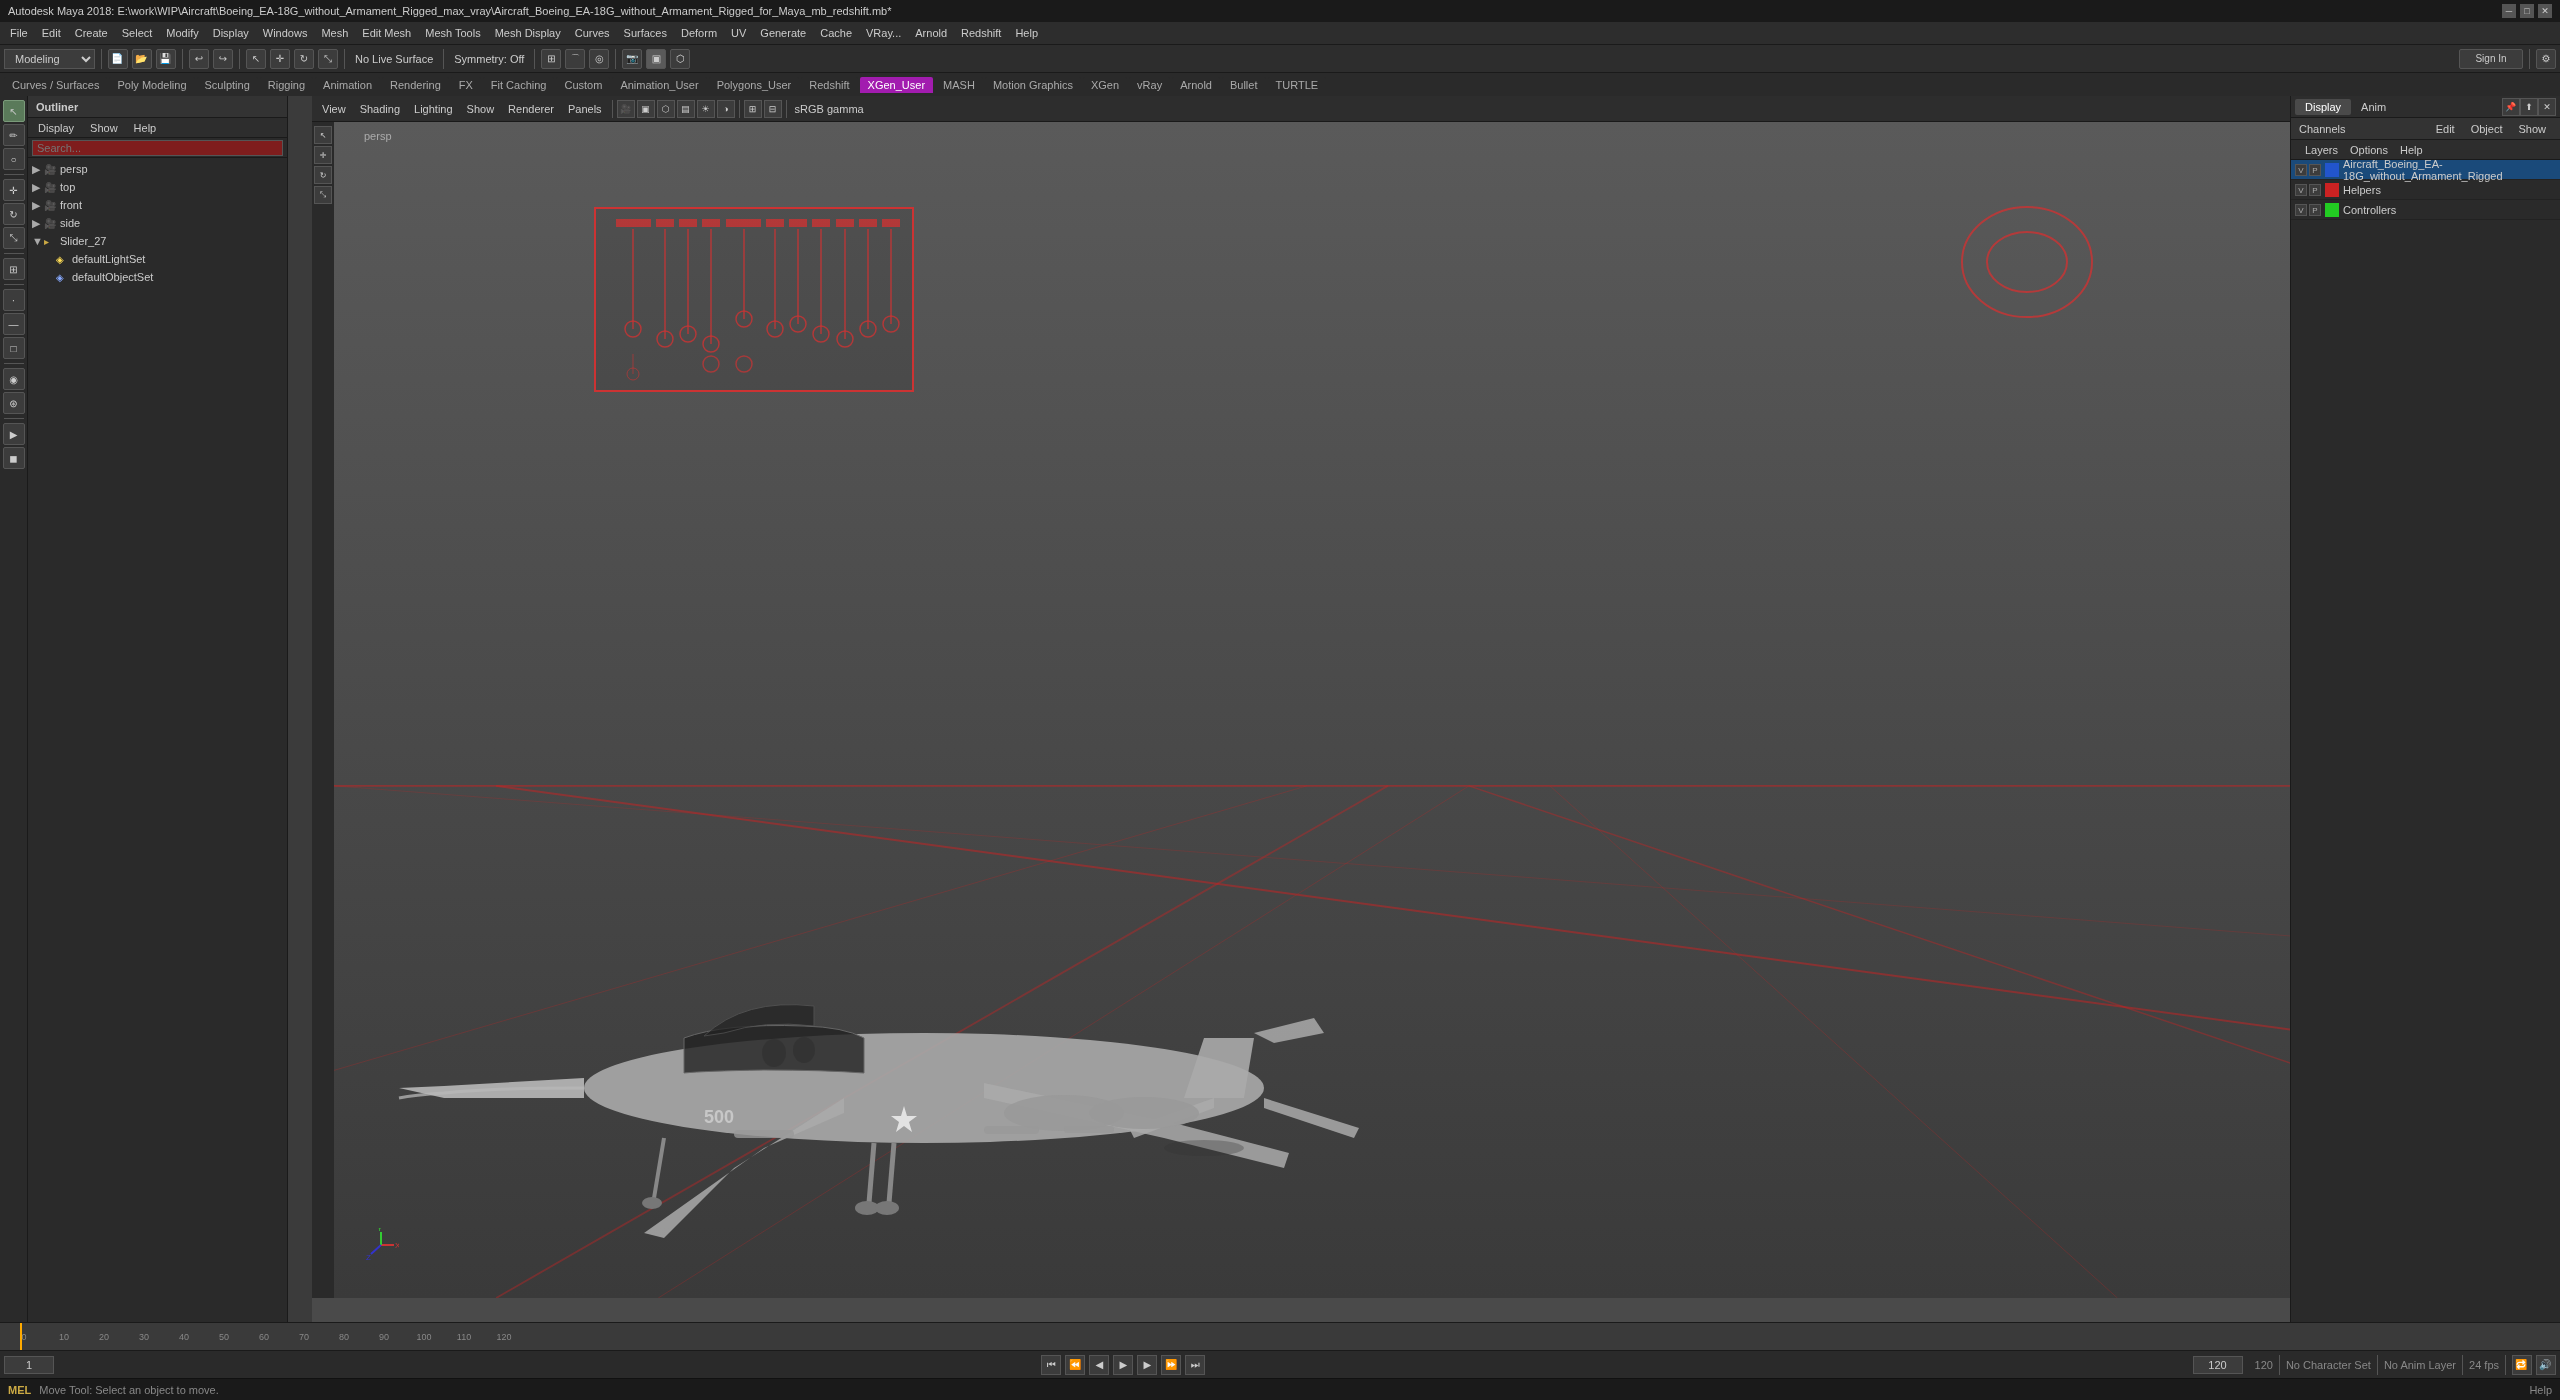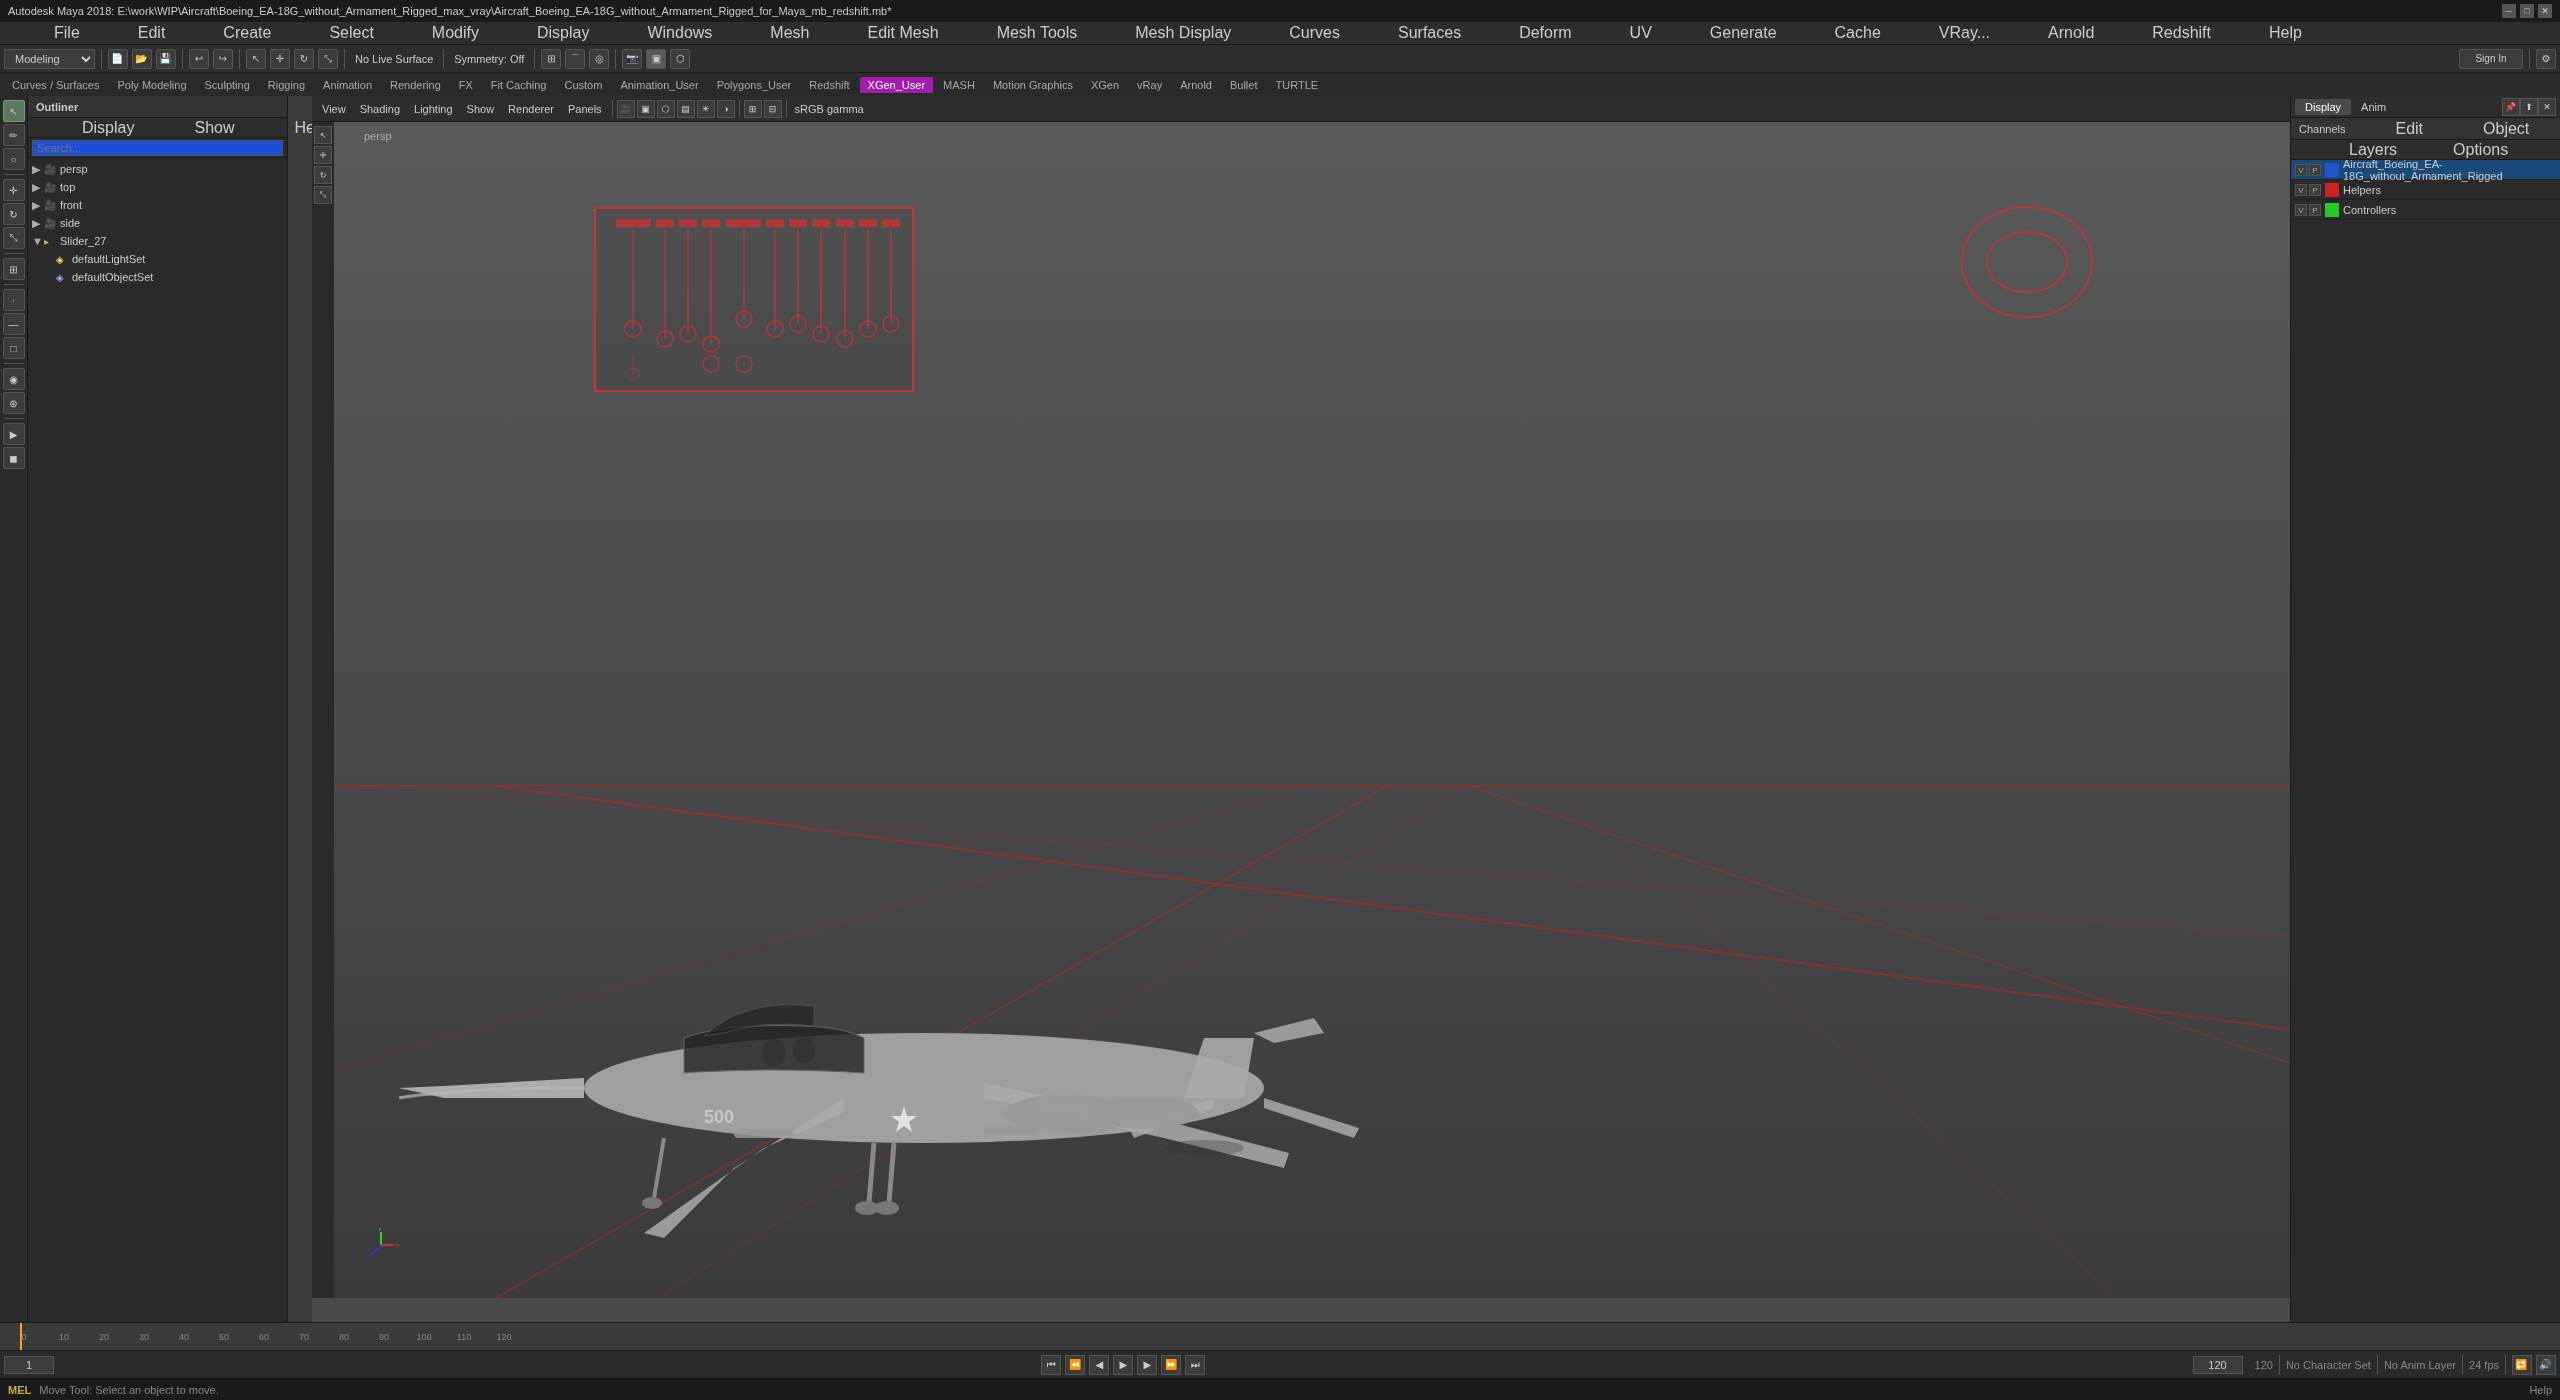--- a/index.html
+++ b/index.html
@@ -51,24 +51,23 @@
       height: 22px;
       background: #2d2d2d;
       display: flex;
       align-items: center;
       padding: 0 4px;
       gap: 2px;
     }
     .menu-item {
       padding: 2px 6px;
       color: #cccccc;
-      font-size: 16px;
+      font-size: 11px;
       cursor: pointer;
       border-radius: 2px;
-      margin-left: 44px;
     }
 
     
     #mode-bar {
       width: 100%;
       height: 28px;
       background: #2d2d2d;
       display: flex;
       align-items: center;
       padding: 0 4px;
@@ -203,21 +202,21 @@
     #outliner-search {
       height: 20px;
       background: #2a2a2a;
       display: flex;
       align-items: center;
       padding: 0 4px;
       border-bottom: 1px solid #1a1a1a;
     }
     #outliner-search input {
       width: 100%;
-      background: #1d4ed8;
+      background: #7f1d1d;
       border: 1px solid #555;
       color: #ccc;
       font-size: 11px;
       padding: 1px 4px;
       height: 16px;
     }
     #outliner-tree {
       flex: 1;
       overflow-y: auto;
       padding: 2px 0;

